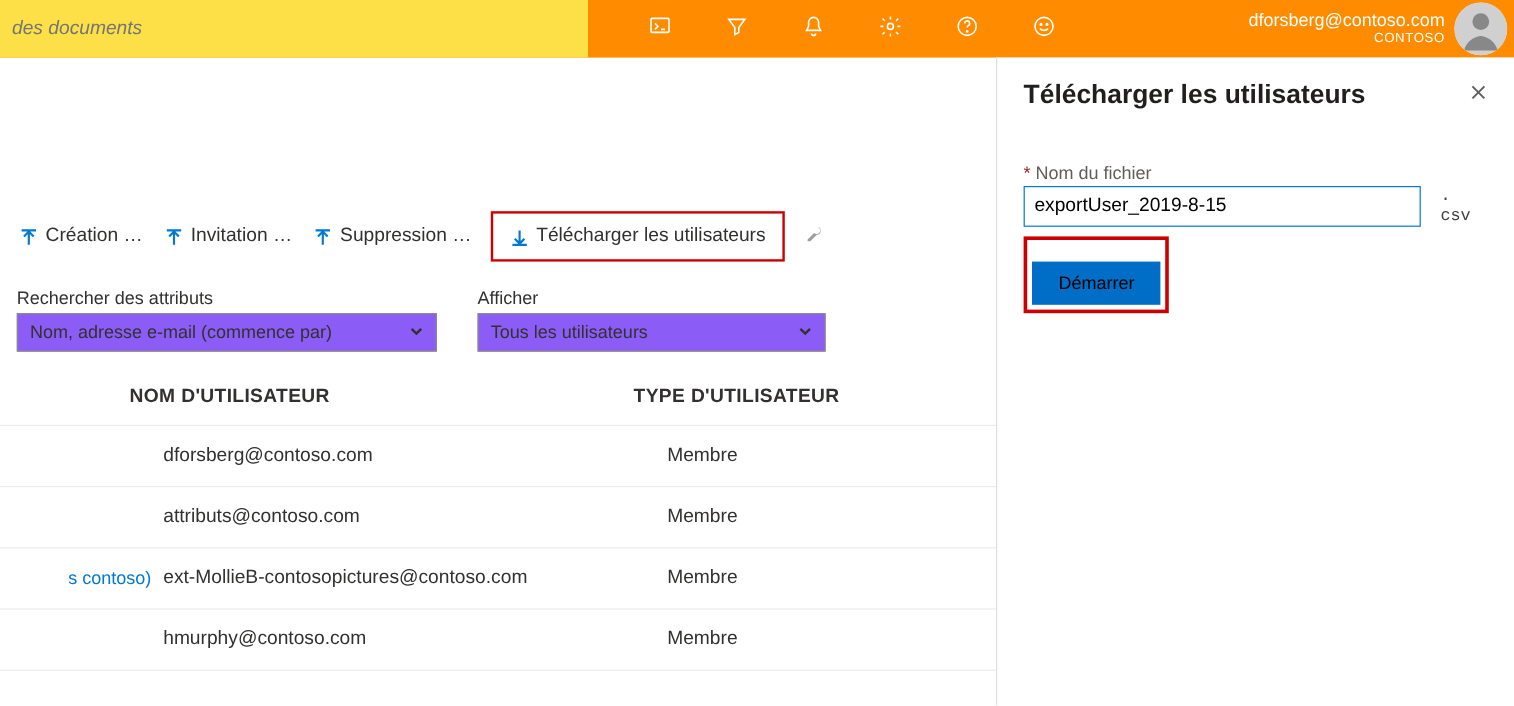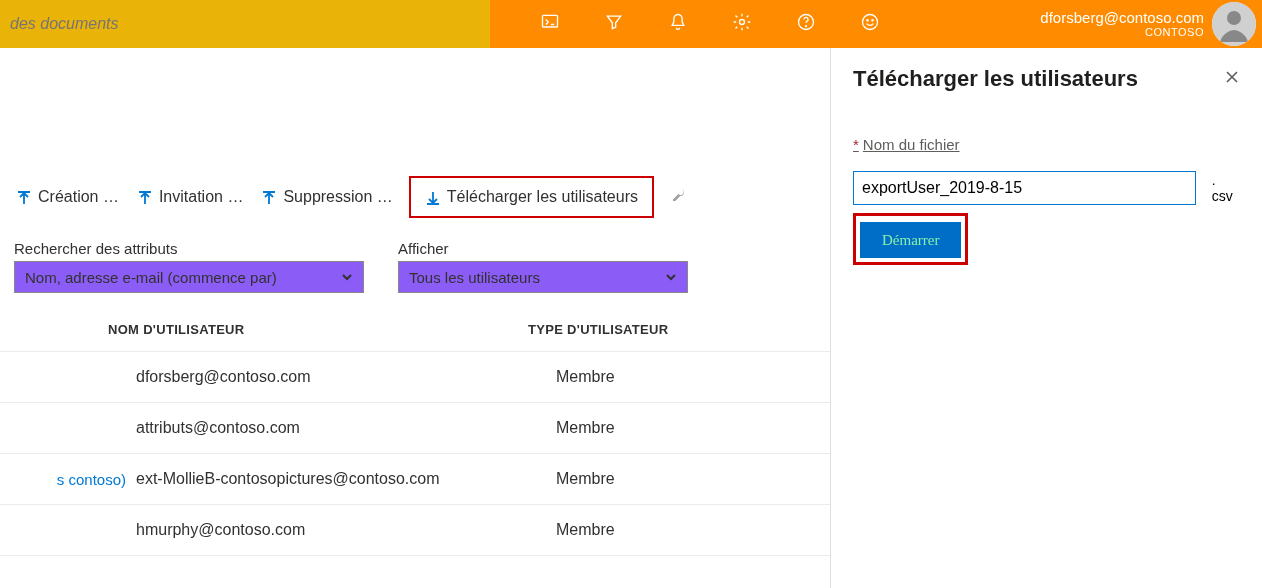--- a/index.html
+++ b/index.html
@@ -1,20 +1,20 @@
 <!DOCTYPE html>
 <html><head>
 <meta charset="utf-8">
 <style>
   * { box-sizing: border-box; margin: 0; padding: 0; font-family: "Segoe UI", Arial, sans-serif; }
   body { width: 1262px; height: 588px; overflow: hidden; background: #fff; color: #323130; position: relative; }
 
   
   .topbar { height: 48px; background: #ff8c00; display: flex; align-items: center; color: #fff; }
-  .search-wrap { width: 490px; height: 48px; display: flex; align-items: center; background: #eab308; }
+  .search-wrap { width: 490px; height: 48px; display: flex; align-items: center; background: #fde047; }
   .search-input { border: none; background: transparent; font-style: italic; font-size: 16px; padding: 0 10px; width: 100%; height: 100%; color: #555; outline: none; }
   .topbar-icons { display: flex; align-items: center; gap: 44px; margin-left: 50px; }
   .topbar-icons svg { width: 20px; height: 20px; stroke: #fff; fill: none; stroke-width: 1.6; }
   .account { margin-left: auto; padding-right: 6px; display: flex; align-items: center; gap: 8px; }
   .account-text { text-align: right; line-height: 1.15; }
   .account-email { font-size: 15px; color: #fff; }
   .account-tenant { font-size: 11px; letter-spacing: 0.5px; color: #fff; }
   .avatar { width: 44px; height: 44px; border-radius: 50%; background: #eee; display: flex; align-items: center; justify-content: center; overflow: hidden; }
   .avatar svg { width: 44px; height: 44px; }
 
@@ -30,40 +30,40 @@
   
   .filters { position: absolute; top: 240px; left: 14px; display: flex; gap: 34px; }
   .filter-group label { font-size: 15px; color: #323130; display: block; margin-bottom: 4px; }
   .dropdown { border: 1px solid #8a8886; height: 32px; padding: 0 10px; display: flex; align-items: center; justify-content: space-between; font-size: 15px; cursor: pointer; background: #8b5cf6; }
   .dropdown.w1 { width: 350px; }
   .dropdown.w2 { width: 290px; }
   .chev svg { width: 12px; height: 12px; stroke: #323130; stroke-width: 2; fill: none; }
 
   
   .table { position: absolute; top: 308px; left: 0; right: 0; }
-  .thead { display: flex; font-size: 13px; font-weight: 600; letter-spacing: 0.3px; color: #323130; padding: 14px 0 14px 108px; border-bottom: 1px solid #edebe9; }
+  .thead { display: flex; font-size: 16px; font-weight: 600; letter-spacing: 0.3px; color: #323130; padding: 14px 0 14px 108px; border-bottom: 1px solid #edebe9; }
   .col-user { width: 420px; }
   .col-type { width: 200px; }
   .trow { display: flex; align-items: center; padding: 16px 0 16px 0; border-bottom: 1px solid #edebe9; font-size: 16px; }
   .trow .lead { width: 108px; text-align: right; padding-right: 10px; color: #0078d4; font-size: 15px; white-space: nowrap; overflow: hidden; margin-left: 28px; }
   .trow .col-user { width: 420px; }
   .trow .col-type { width: 200px; color: #323130; }
 
   
   .panel { position: absolute; top: 48px; right: 0; bottom: 0; width: 432px; background: #fff; border-left: 1px solid #e1dfdd; padding: 18px 22px; }
   .panel-header { display: flex; align-items: center; justify-content: space-between; }
   .panel-title { font-size: 22px; font-weight: 600; color: #201f1e; }
   .close-x svg { width: 16px; height: 16px; stroke: #605e5c; stroke-width: 1.6; fill: none; }
   .field { margin-top: 44px; }
-  .field-label { font-size: 15px; color: #605e5c; margin-bottom: 18px; text-decoration: underline; }
+  .field-label { font-size: 15px; color: #605e5c; margin-bottom: 2px; }
   .req { color: #a4262c; margin-right: 4px; }
   .row2 { display: flex; align-items: center; gap: 16px; }
   .field-input { border: 1px solid #0078d4; height: 34px; width: 350px; padding: 0 8px; font-size: 16px; outline: none; }
-  .ext { font-size: 14px; color: #000000; }
-  .start-btn { margin-top: 2px; background: #006dc7; color: #86efac; border: none; height: 36px; padding: 0 22px; font-size: 15px; cursor: pointer; font-family: Liberation Serif, serif; }
+  .ext { font-size: 14px; color: #404040; font-family: Liberation Mono, monospace; }
+  .start-btn { margin-top: 14px; background: #006dc7; color: #000000; border: none; height: 36px; padding: 0 22px; font-size: 15px; cursor: pointer; }
   .red-box2 { border: 3px solid #cc0000; display: inline-block; padding: 4px; margin-top: 8px; }
 
 </style>
 </head>
 <body>
 
 <div class="topbar">
   <div class="search-wrap">
     <input class="search-input" placeholder="des documents" style="">
   </div>

